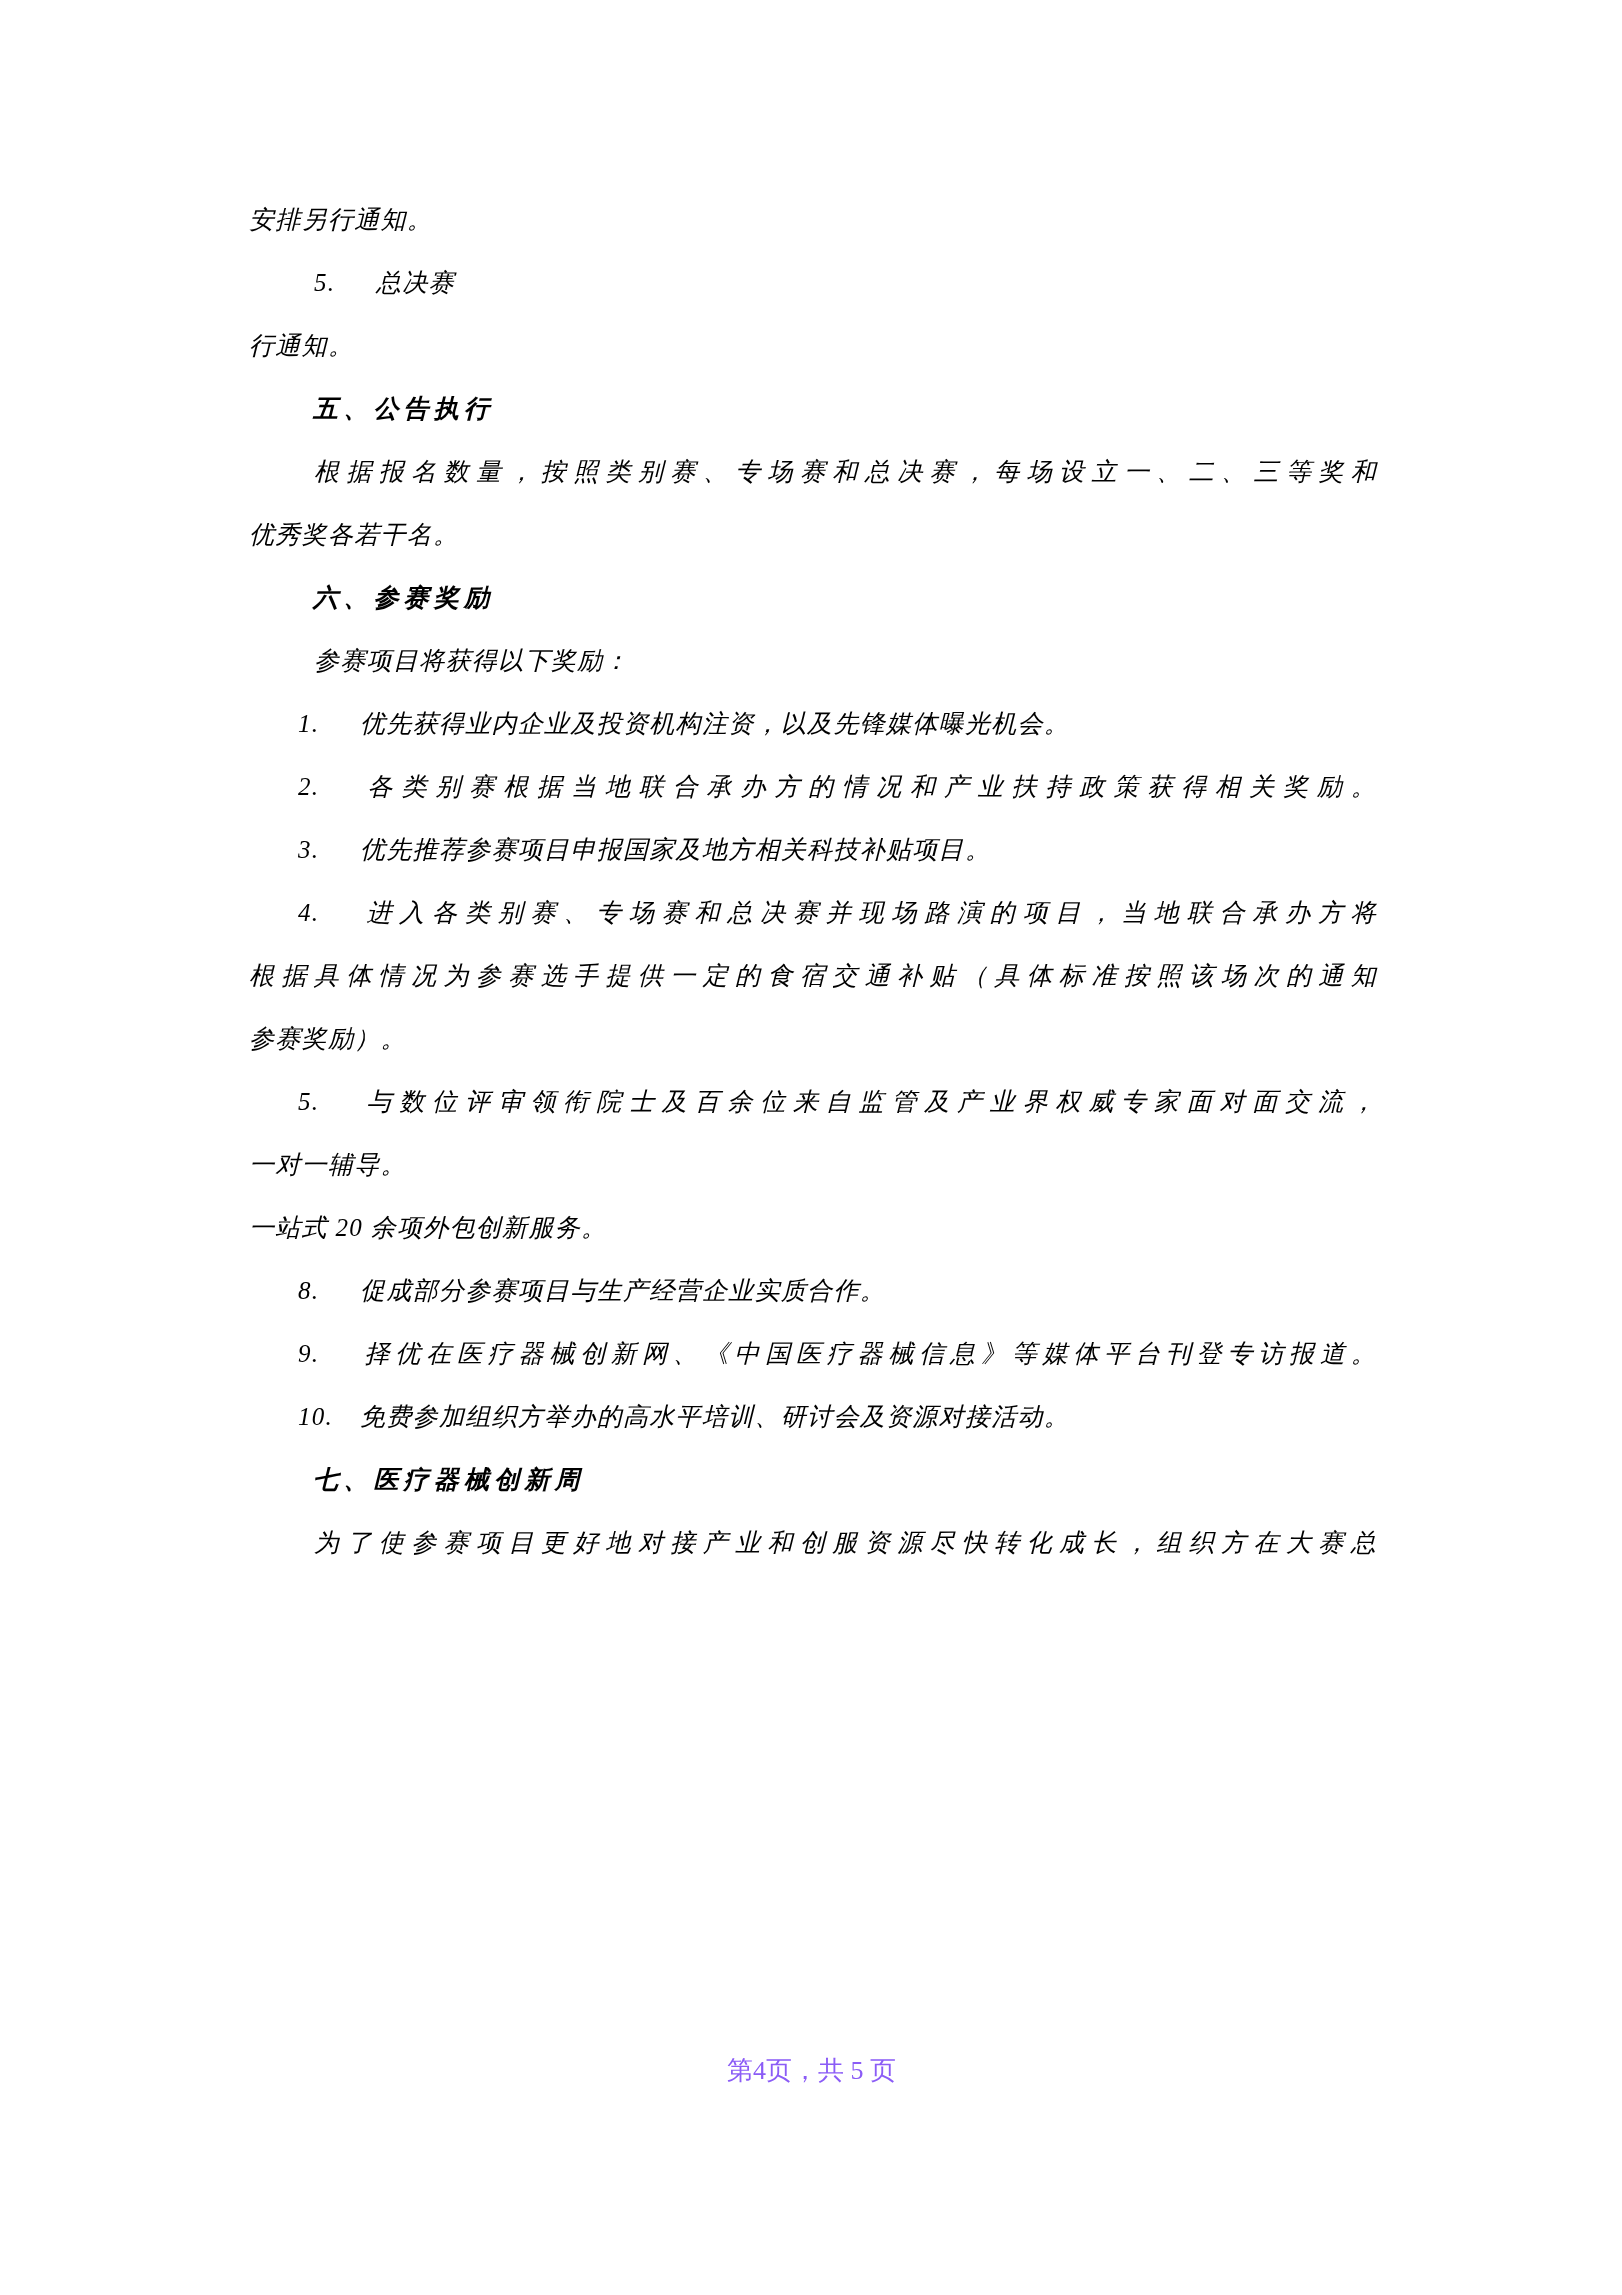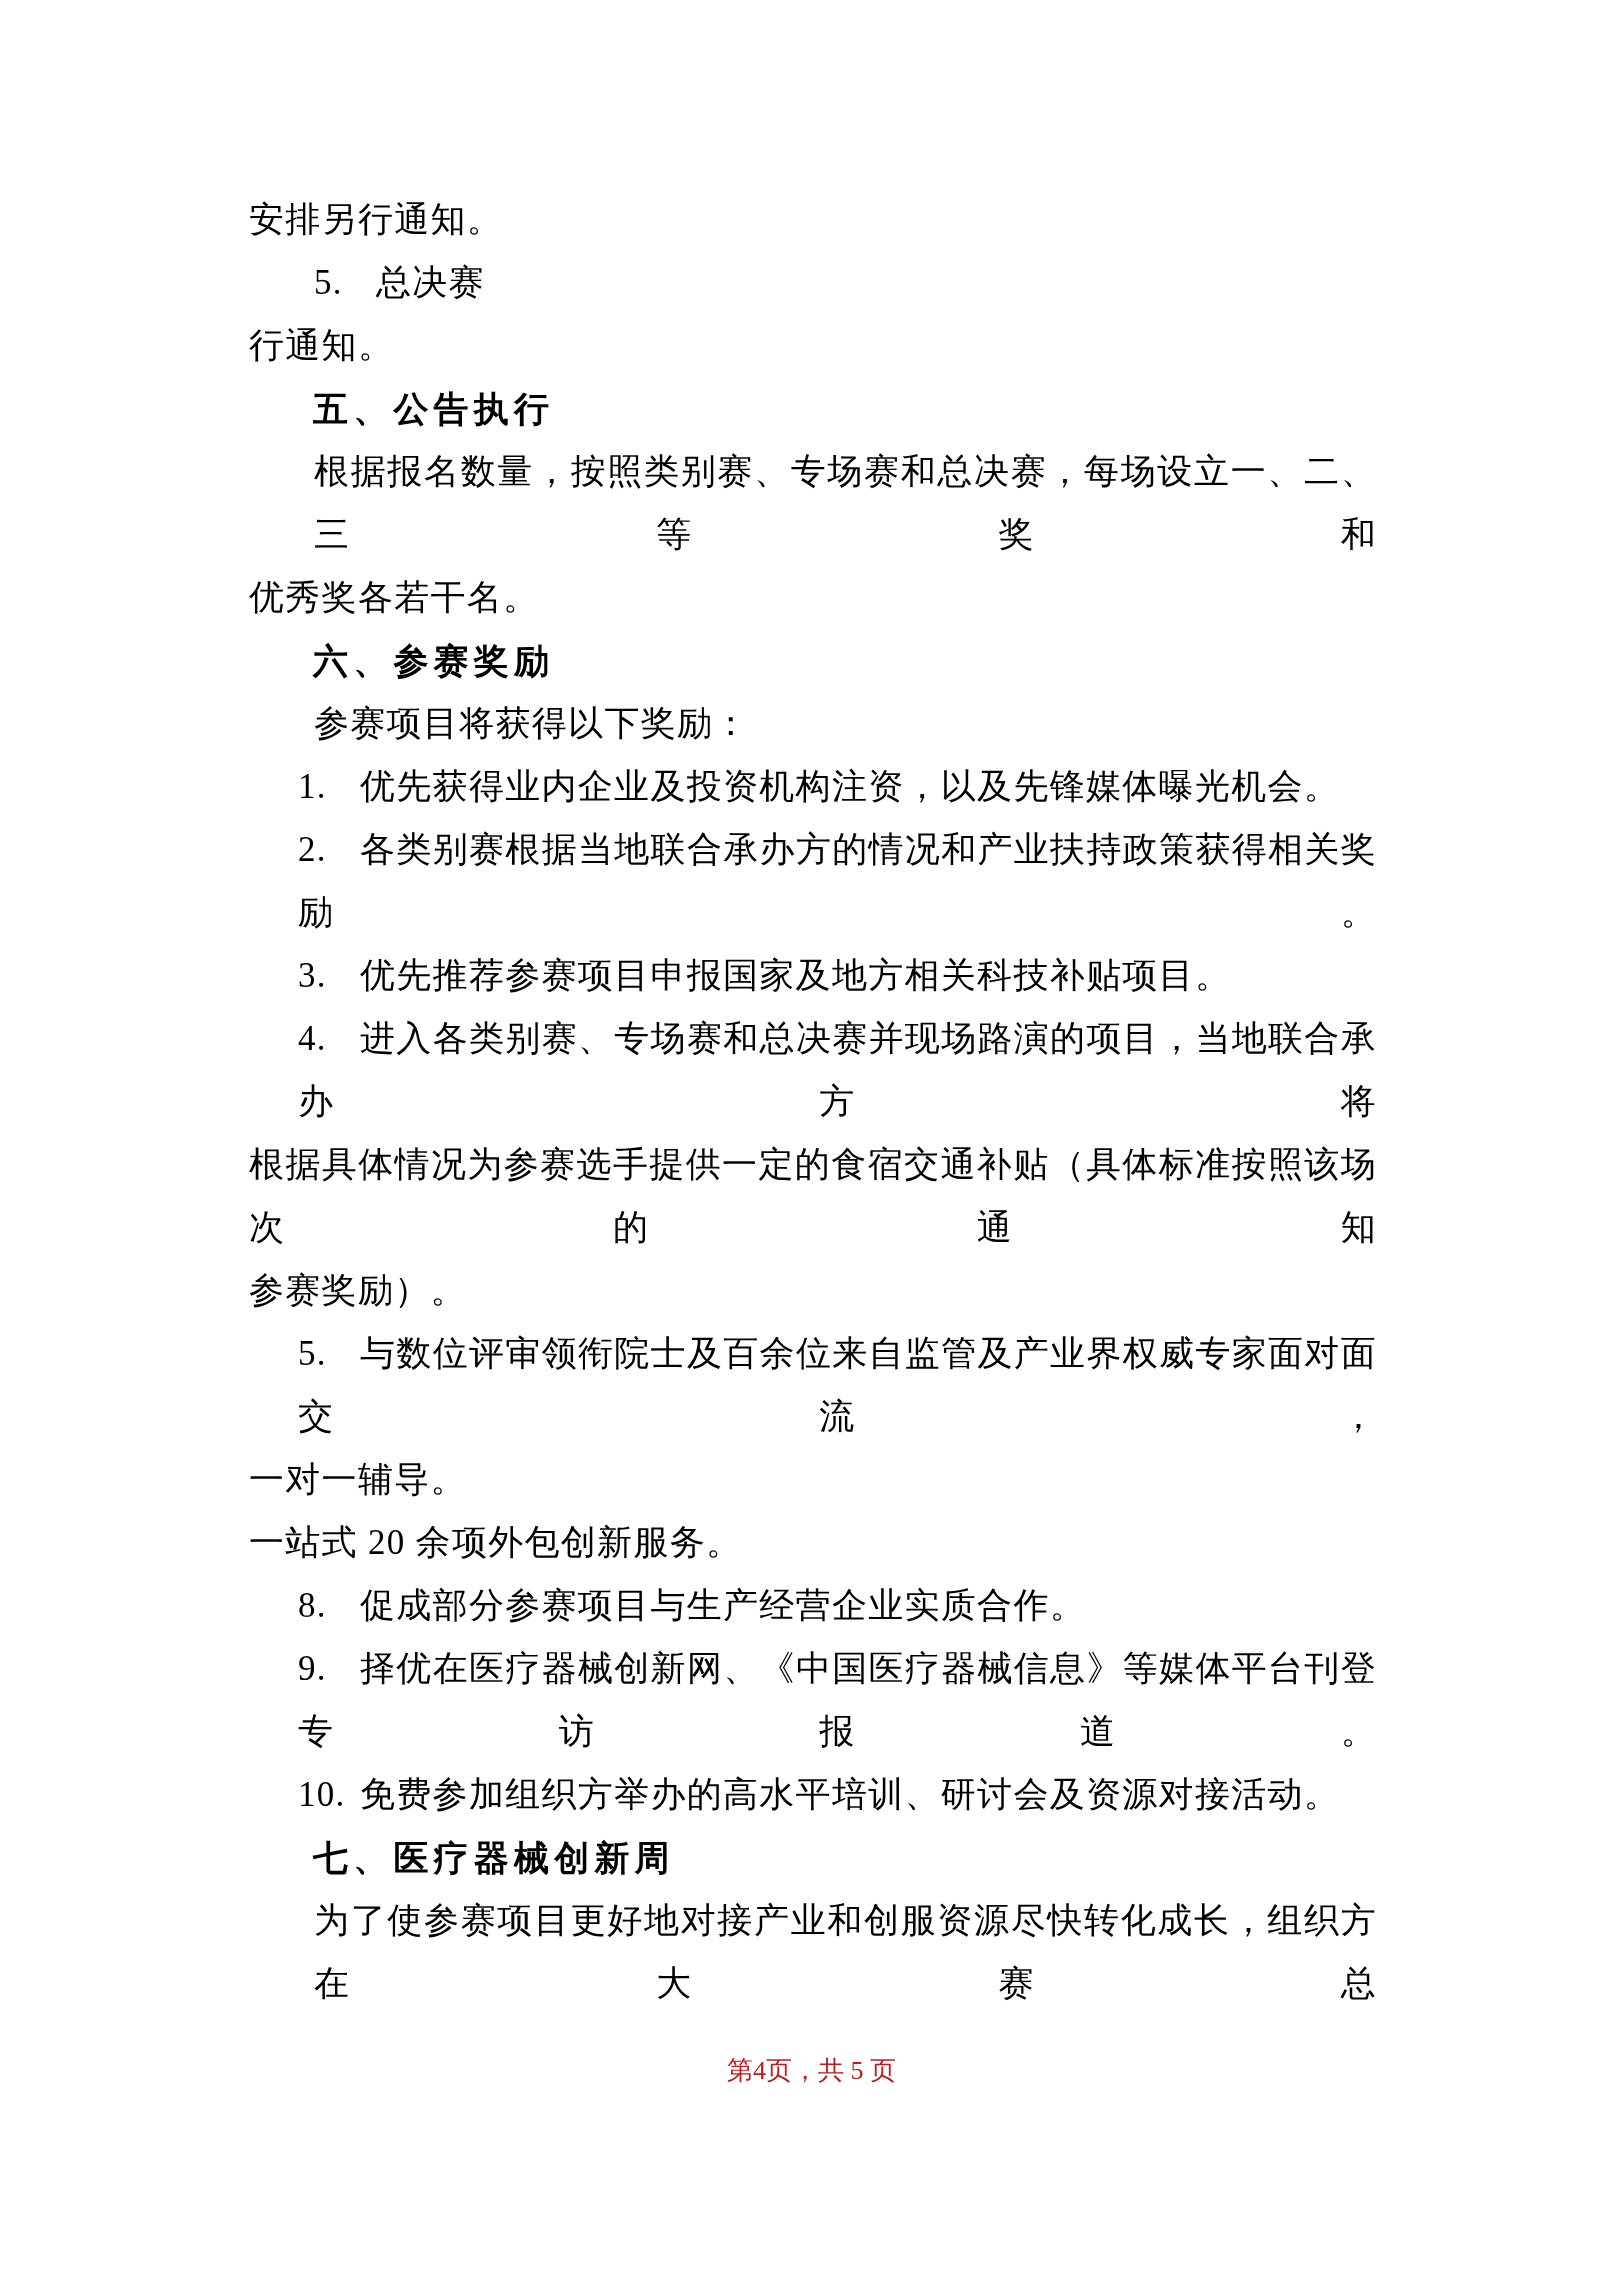--- a/index.html
+++ b/index.html
@@ -12,25 +12,26 @@
     overflow: hidden;
   }
   .doc {
     position: absolute;
     left: 249px;
     top: 188px;
     width: 1128px;
   }
   .line {
     font-family: "Liberation Serif", "DejaVu Serif", serif;
-    font-size: 35px;
+    font-size: 25px;
     line-height: 63px;
     letter-spacing: 1.3px;
     white-space: pre-wrap;
     text-align: left;
+    font-style: italic;
   }
   .line.justify {
     text-align: justify;
     text-align-last: justify;
   }
   .line.heading {
     font-family: "Liberation Sans", "DejaVu Sans", sans-serif;
     font-weight: 700;
     padding-left: 64px;
     letter-spacing: 5.2px;
@@ -42,21 +43,21 @@
   .subitem .num { min-width: 62px; }
   .footer {
     position: absolute;
     left: 0;
     right: 0;
     top: 2055px;
     text-align: center;
     font-family: "Liberation Serif", "DejaVu Serif", serif;
     font-size: 26px;
     line-height: 31px;
-    color: #b91c1c;
+    color: #8b5cf6;
   }
 </style>
 </head>
 <body>
 
 <div class="page">
   <div class="doc">
       <div class="line body"><span>安排另行通知。</span></div>
       <div class="line subitem"><span class="num">5.</span><span>总决赛</span></div>
       <div class="line body"><span>行通知。</span></div>

